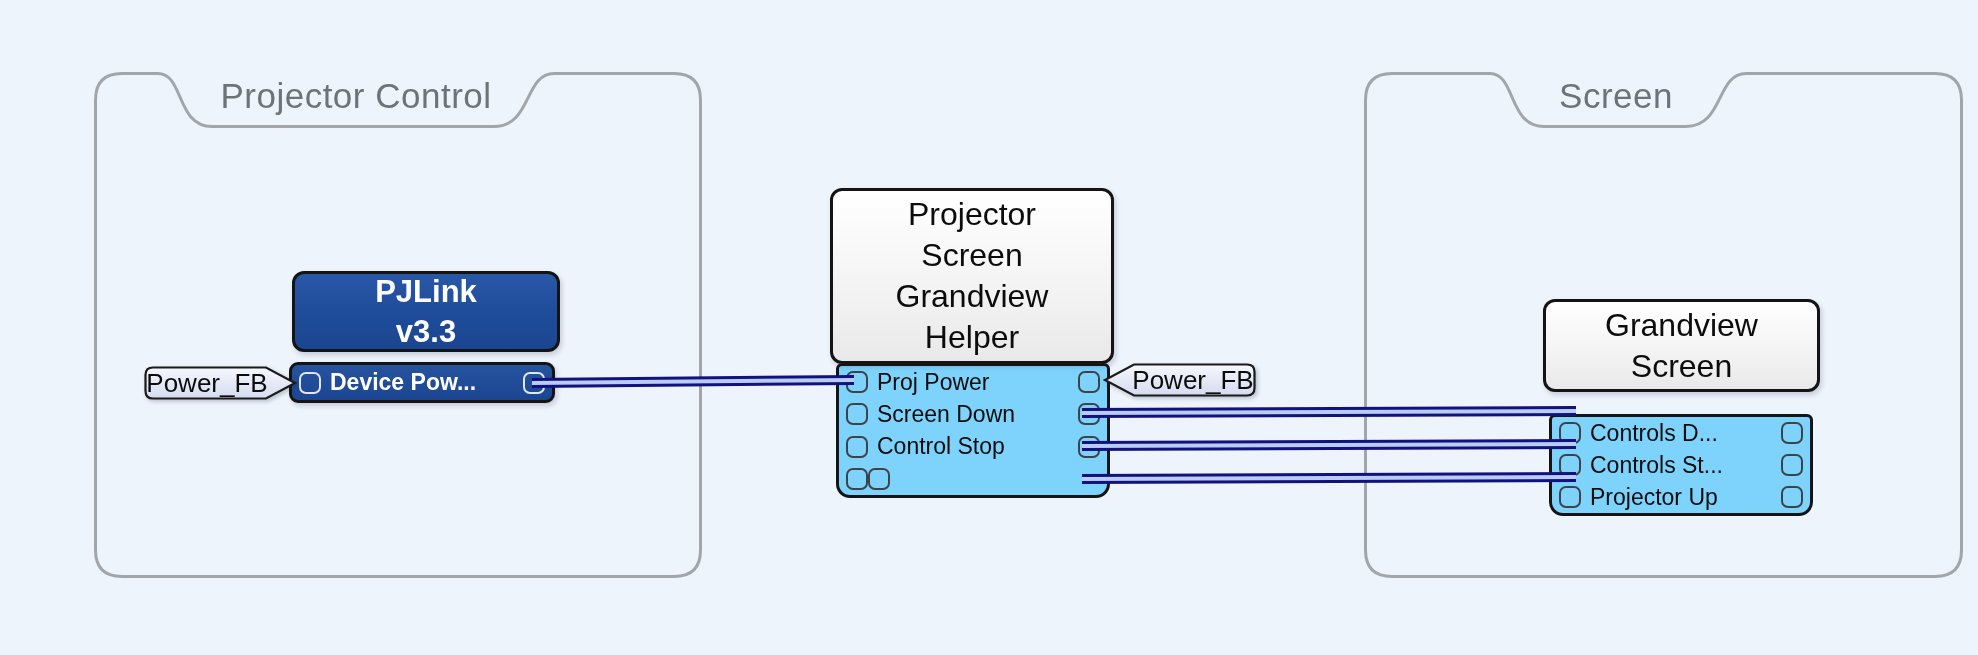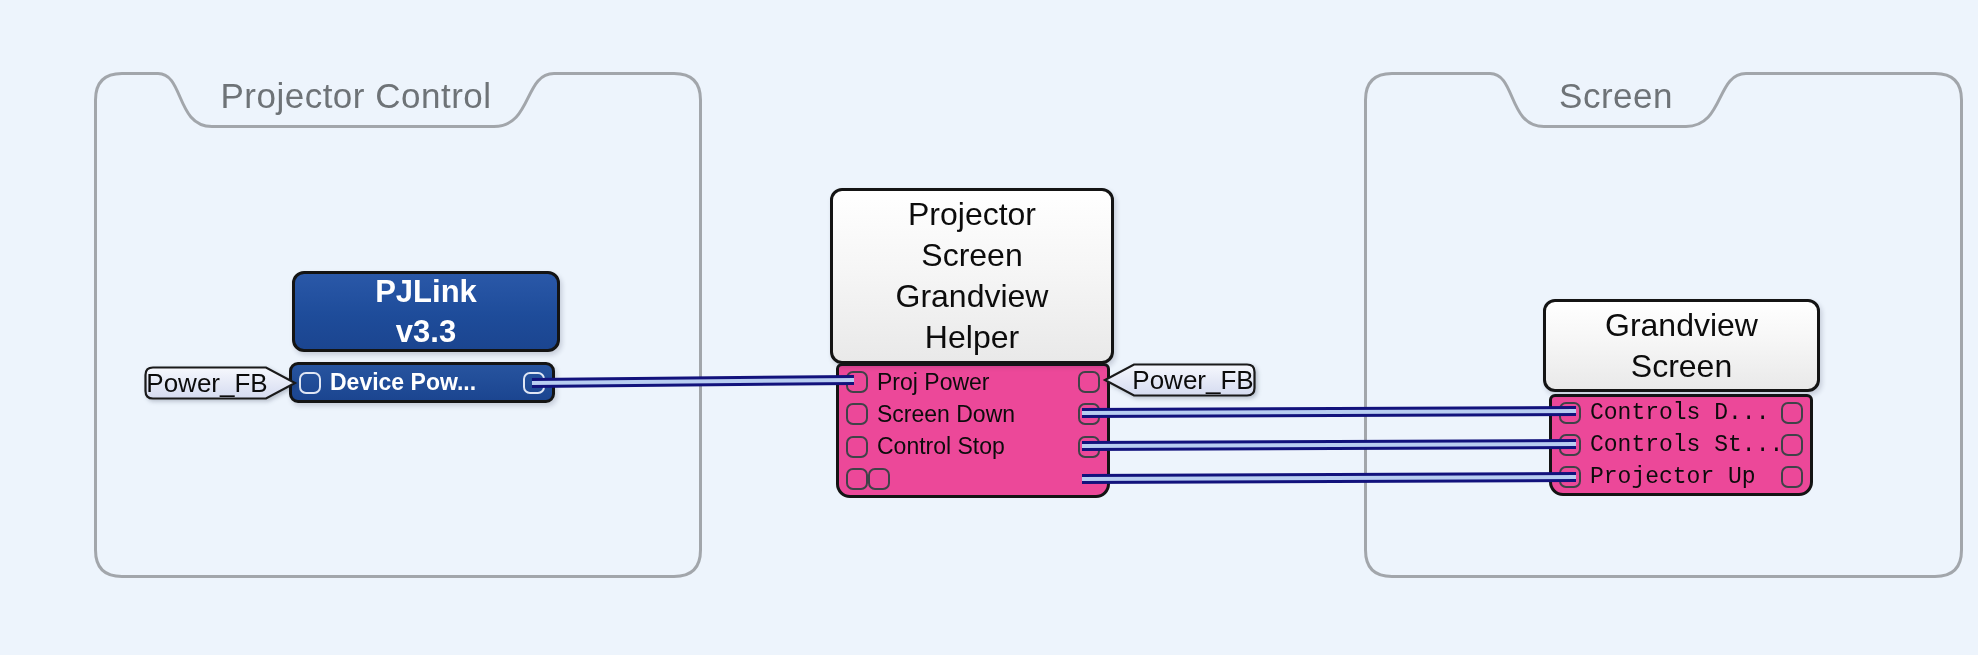--- a/index.html
+++ b/index.html
@@ -27,21 +27,21 @@
     display:flex;flex-direction:column;justify-content:center;align-items:center;
     z-index:10;box-shadow:2px 3px 5px rgba(20,30,60,.18);
   }
   .light-header{background:linear-gradient(180deg,#ffffff 0%,#f6f6f6 45%,#e9e9e9 100%);color:#0c0c0c;}
   .blue-header{background:linear-gradient(180deg,#2a58a8 0%,#1e4c9a 55%,#1b4590 100%);color:#ffffff;}
   .hline{line-height:41px;font-size:32px;white-space:nowrap;}
   .blue-header .hline{font-weight:bold;font-size:31px;line-height:40px;}
 
   .ports-box{
     position:absolute;box-sizing:border-box;border:3px solid #141414;
-    border-radius:6px 6px 14px 14px;background:#ec4899;z-index:9;
+    border-radius:6px 6px 14px 14px;background:#7dd3fc;z-index:9;
     display:flex;flex-direction:column;justify-content:center;
   }
   .port-row{display:flex;align-items:center;height:33px;padding:0 7px;}
   .port-label{flex:1;font-size:23px;color:#0c0c0c;margin-left:9px;white-space:nowrap;overflow:hidden;}
   .pin{
     box-sizing:border-box;width:22px;height:22px;border-radius:7px;
     border:2.6px solid #3f4348;background:transparent;flex:0 0 auto;
   }
   #pjlink-row{
     position:absolute;box-sizing:border-box;border:3px solid #141414;border-radius:9px;
@@ -52,21 +52,21 @@
   #pjlink-row .pin{border-color:#dfe6f4;}
   #pjlink-row .port-label{color:#ffffff;font-weight:bold;}
 
   #pjlink-header{left:246px;top:271px;width:268px;height:81px;}
   #pjlink-row{left:243px;top:362px;width:266px;height:41px;}
 
   #helper-header{left:784px;top:188px;width:284px;height:176px;}
   #helper-ports{left:790px;top:363px;width:274px;height:135px;}
 
   #grandview-header{left:1497px;top:299px;width:277px;height:93px;}
-  #grandview-ports{left:1503px;top:394px;width:264px;height:102px;font-family:Liberation Mono, monospace;}
+  #grandview-ports{left:1503px;top:414px;width:264px;height:102px;}
 
   
   .tag{position:absolute;z-index:30;overflow:visible;filter:drop-shadow(2px 2px 2px rgba(20,30,60,.25));}
   #tag-left{left:98px;top:366px;}
   #tag-right{left:1056px;top:363px;}
   .tag path{fill:url(#tagGrad);stroke:#1a1a1a;stroke-width:2.2px;}
   .tag text{font-family:"Liberation Sans","DejaVu Sans",sans-serif;font-size:26px;fill:#0c0c0c;}
 </style>
 </head>
 <body>

